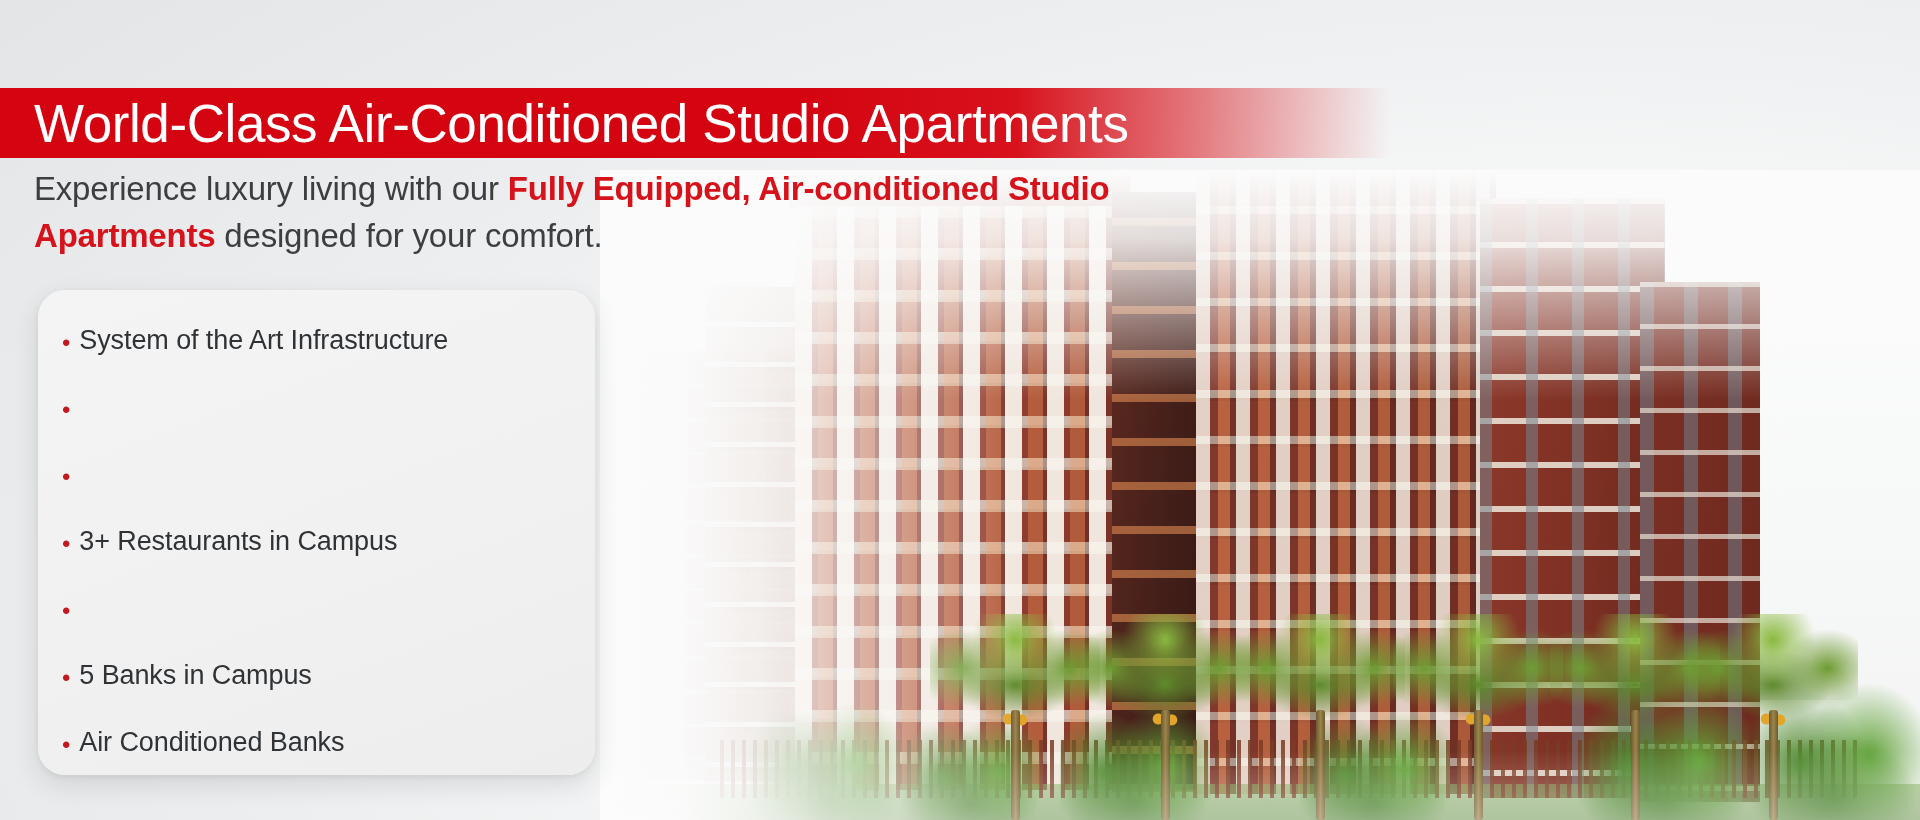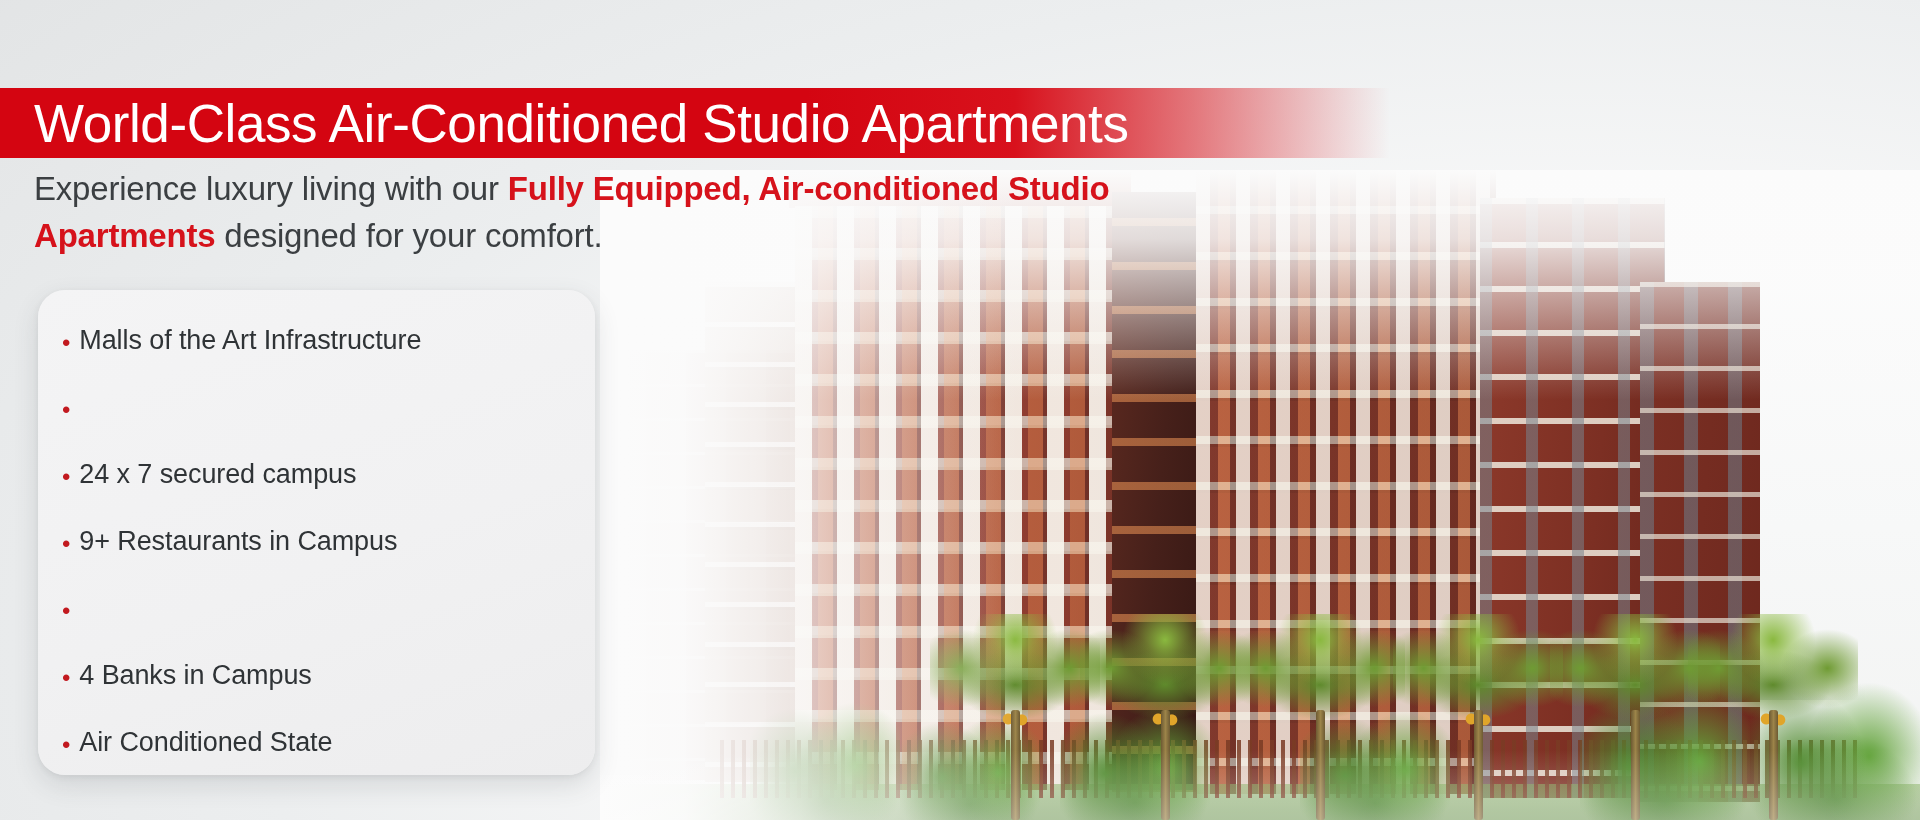--- a/index.html
+++ b/index.html
@@ -357,39 +357,38 @@
   <div class="banner">
     <h1>World-Class Air-Conditioned Studio Apartments</h1>
   </div>
 
   <p class="subtitle"><span>Experience luxury living with our </span><span class="hl">Fully Equipped, Air-conditioned</span>
     <span class="hl">Studio Apartments</span><span> designed for your comfort.</span></p>
 
   <div class="card">
     <div class="feat">
       <span class="dot">•</span>
-      <span class="txt">Malls of the Art Infrastructure</span>
-    </div>
-    <div class="feat">
-      <span class="dot">•</span>
-    </div>
-    <div class="feat">
-      <span class="dot">•</span>
-      <span class="txt">24 x 7 secured campus</span>
-    </div>
-    <div class="feat">
-      <span class="dot">•</span>
-      <span class="txt">9+ Restaurants in Campus</span>
-    </div>
-    <div class="feat">
-      <span class="dot">•</span>
-    </div>
-    <div class="feat">
-      <span class="dot">•</span>
-      <span class="txt">4 Banks in Campus</span>
-    </div>
-    <div class="feat">
-      <span class="dot">•</span>
-      <span class="txt">Air Conditioned State</span>
+      <span class="txt">System of the Art Infrastructure</span>
+    </div>
+    <div class="feat">
+      <span class="dot">•</span>
+    </div>
+    <div class="feat">
+      <span class="dot">•</span>
+    </div>
+    <div class="feat">
+      <span class="dot">•</span>
+      <span class="txt">3+ Restaurants in Campus</span>
+    </div>
+    <div class="feat">
+      <span class="dot">•</span>
+    </div>
+    <div class="feat">
+      <span class="dot">•</span>
+      <span class="txt">5 Banks in Campus</span>
+    </div>
+    <div class="feat">
+      <span class="dot">•</span>
+      <span class="txt">Air Conditioned Banks</span>
     </div>
   </div>
 
 </div>
 
 </body></html>

